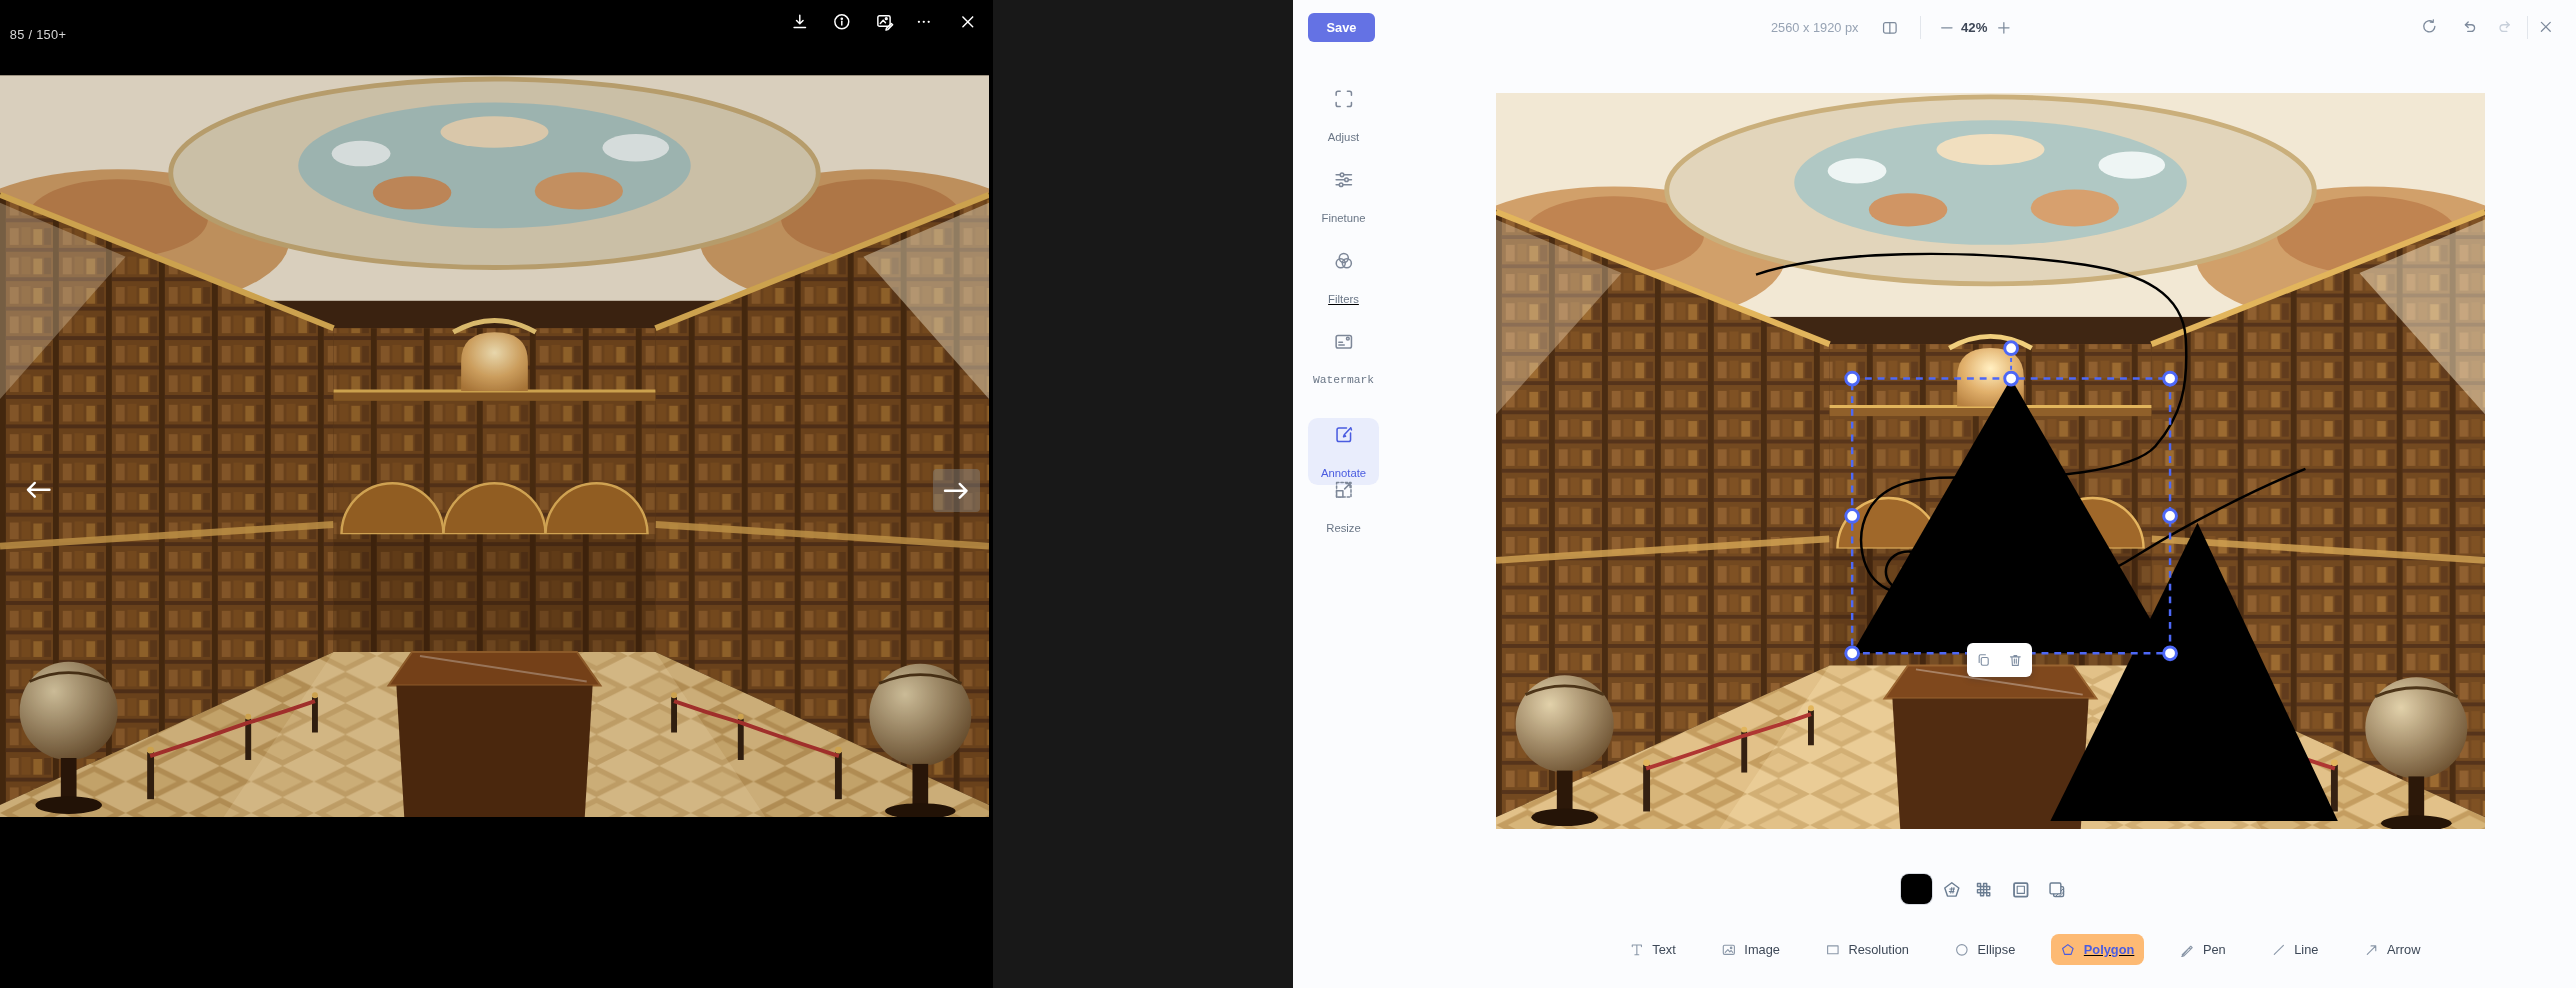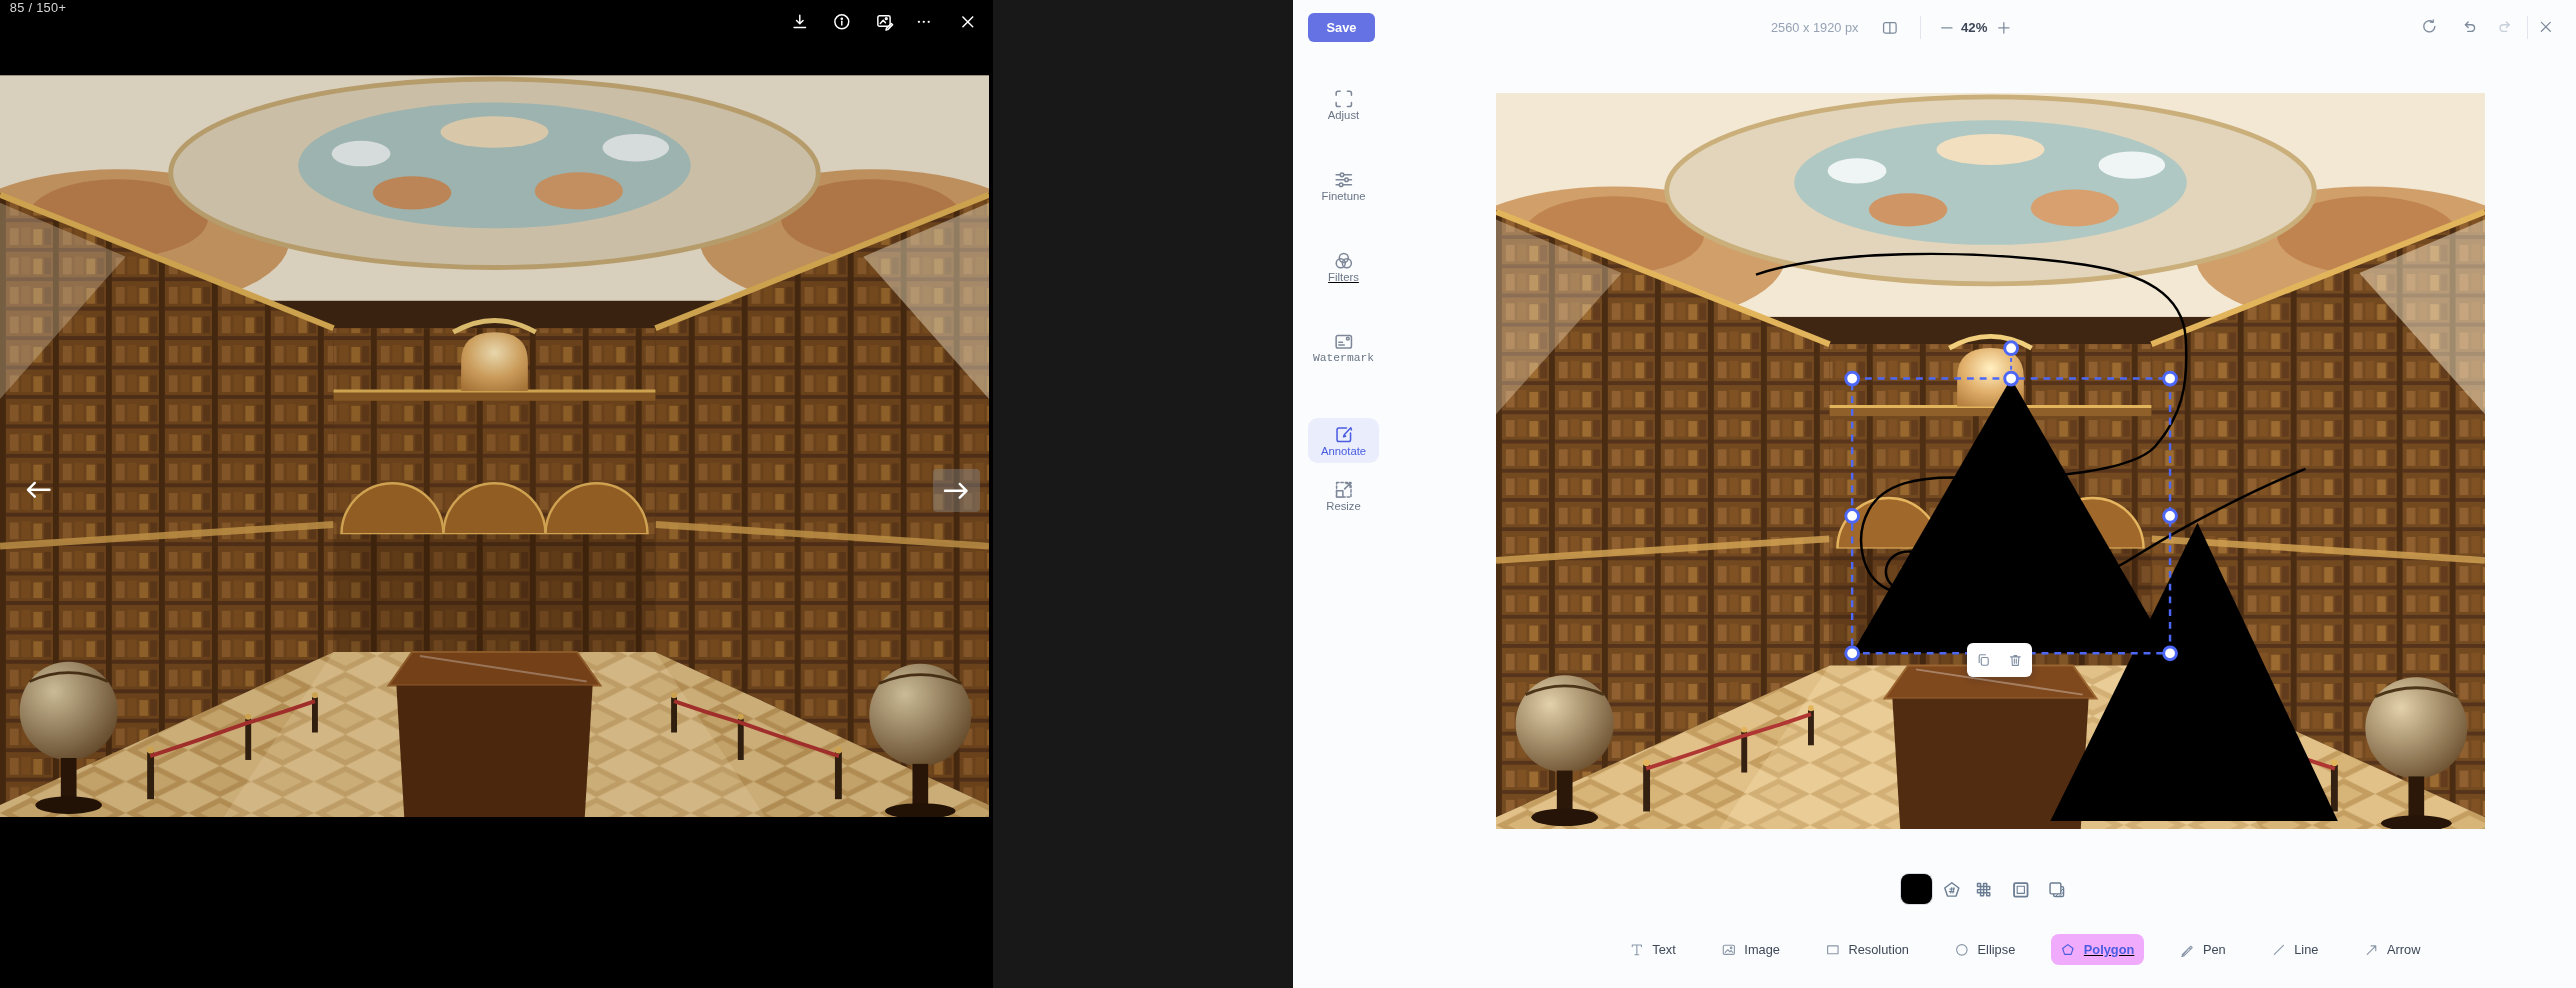--- a/index.html
+++ b/index.html
@@ -2,21 +2,21 @@
 <html><head>
 <meta charset="utf-8">
 <style>
   html,body{margin:0;padding:0;background:#000;}
   body{width:2576px;height:989px;overflow:hidden;font-family:"Liberation Sans","DejaVu Sans",sans-serif;}
   .abs{position:absolute;}
   #stage{position:relative;width:2576px;height:989px;}
 
   
   #viewer{left:0;top:0;width:993px;height:989px;background:#000;overflow:hidden;}
-  .vcounter{left:9.8px;top:0;color:#d6d6d6;font-size:12.8px;letter-spacing:0.3px;}
+  .vcounter{left:9.8px;top:27px;color:#d6d6d6;font-size:12.8px;letter-spacing:0.3px;}
   .vbtn{width:29px;height:29px;display:flex;align-items:center;justify-content:center;background:transparent;border:none;cursor:pointer;padding:0;}
   .vbtn svg{stroke:#fff;fill:none;stroke-width:1.8;stroke-linecap:round;stroke-linejoin:round;}
   .navarrow{display:flex;align-items:center;justify-content:center;}
   .navarrow svg{stroke:#fff;fill:none;stroke-width:2.4;stroke-linecap:round;stroke-linejoin:round;}
   .nav-right-bg{background:rgba(130,130,130,.45);border-radius:3.9px;}
 
   
   #dpanel{left:993px;top:0;width:300px;height:989px;background:#181818;}
   .fileicon{left:1010px;top:7.8px;width:19.6px;height:19.6px;background:#e34040;border-radius:3.9px;display:flex;align-items:center;justify-content:center;}
   .fname{left:1044px;top:10.8px;color:#f0f0f0;font-size:13.7px;font-weight:600;width:196px;white-space:nowrap;}
@@ -41,21 +41,21 @@
   
   #editor{left:1293px;top:0;width:1283px;height:989px;background:#fbfcfe;}
   .savebtn{left:1308px;top:12.8px;width:67px;height:29px;background:#6472e4;color:#fff;font-size:12.8px;font-weight:600;border:none;border-radius:5.9px;cursor:pointer;font-family:inherit;}
   .dims{left:1771px;top:19.6px;color:#97a3b4;font-size:12.8px;}
   .tbico{background:transparent;border:none;cursor:pointer;padding:0;display:flex;align-items:center;justify-content:center;width:25.5px;height:25.5px;}
   .tbico svg{stroke:#7d8a9c;fill:none;stroke-width:1.7;stroke-linecap:round;stroke-linejoin:round;}
   .tbico.disabled svg{stroke:#c7cfda;}
   .vdiv{width:1px;height:23.5px;background:#e2e6ec;}
   .pct{left:1961px;top:19.6px;color:#3e4757;font-size:13.2px;font-weight:600;}
 
-  .rail-item{left:1308px;width:71px;display:flex;flex-direction:column;align-items:center;gap:0;cursor:pointer;background:transparent;border:none;padding:5.9px 0;border-radius:9.8px;}
+  .rail-item{left:1308px;width:71px;display:flex;flex-direction:column;align-items:center;gap:22px;cursor:pointer;background:transparent;border:none;padding:5.9px 0;border-radius:9.8px;}
   .rail-item svg{stroke:#7d8798;fill:none;stroke-width:1.7;stroke-linecap:round;stroke-linejoin:round;}
   .rail-item .rlabel{font-size:11.3px;color:#6a7686;font-family:inherit;}
   .rail-item.active{background:#e9edfc;}
   .rail-item.active svg{stroke:#4a5ce0;}
   .rail-item.active .rlabel{color:#4a5ce0;}
 
   #canvas{left:1496px;top:93px;width:989px;height:736px;}
   #canvas > svg{position:absolute;left:0;top:0;}
   .scene-viewer{filter:brightness(.93) saturate(1.05);}
   .scene-canvas{filter:brightness(1.04);}
@@ -64,21 +64,21 @@
   .minibar svg{stroke:#7f8ea2;fill:none;stroke-width:1.6;stroke-linecap:round;stroke-linejoin:round;}
 
   .swatch{left:1901px;top:874px;width:31px;height:30px;background:#000;border-radius:7.8px;border:none;cursor:pointer;box-shadow:0 0 0 1px #d7dbe2;}
   .stylebtn{top:877px;width:25.5px;height:25.5px;background:transparent;border:none;cursor:pointer;padding:0;display:flex;align-items:center;justify-content:center;}
   .stylebtn svg{stroke:#6b7d92;fill:none;stroke-width:1.6;stroke-linecap:round;stroke-linejoin:round;}
 
   #toolsrow{left:1619px;top:931px;height:37px;display:flex;align-items:center;gap:25.5px;}
   .tool{display:flex;align-items:center;gap:7.8px;background:transparent;border:none;cursor:pointer;padding:7.8px 9.8px;border-radius:7.8px;font-family:inherit;}
   .tool svg{stroke:#8a97a8;fill:none;stroke-width:1.7;stroke-linecap:round;stroke-linejoin:round;}
   .tool .tlabel{font-size:12.8px;color:#3d4857;}
-  .tool.active{background:#f0abfc;text-decoration:underline;}
+  .tool.active{background:#fdba74;text-decoration:underline;}
   .tool.active svg{stroke:#4a5ce0;}
   .tool.active .tlabel{color:#4a5ce0;font-weight:600;}
 </style>
 </head>
 <body>
 
 <svg width="0" height="0" style="position:absolute">
   <defs>
     <pattern id="shelfP" width="54" height="30" patternUnits="userSpaceOnUse">
       <rect width="54" height="30" fill="#6f461f"></rect>

